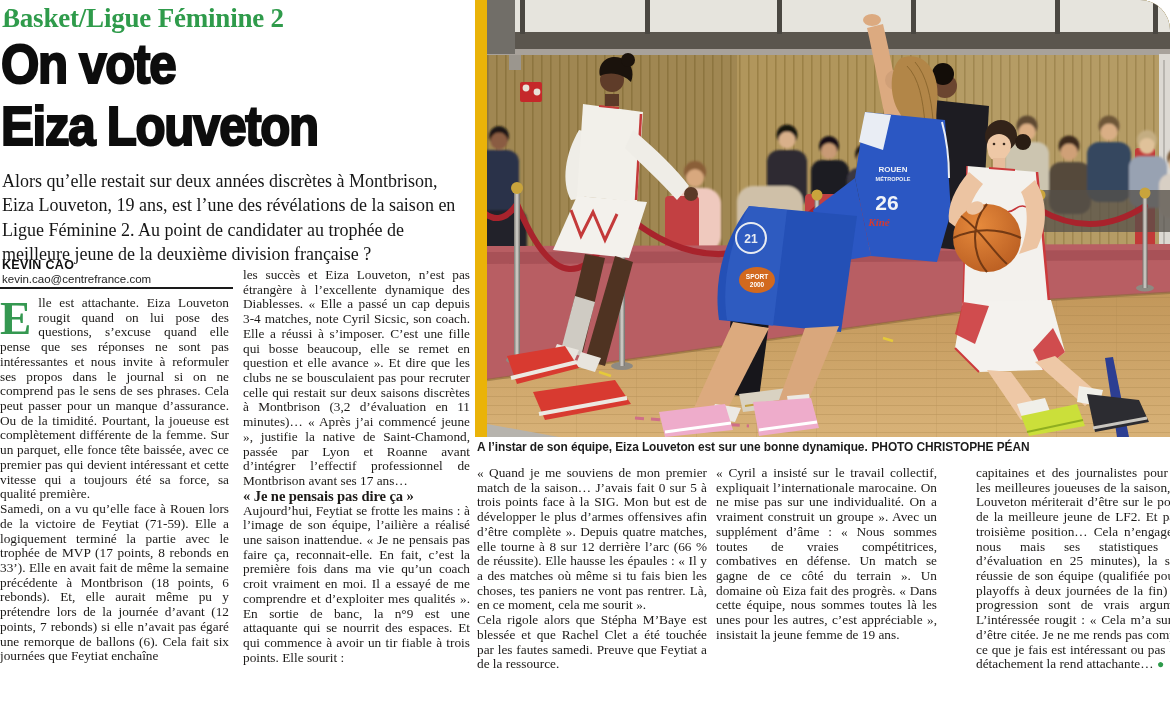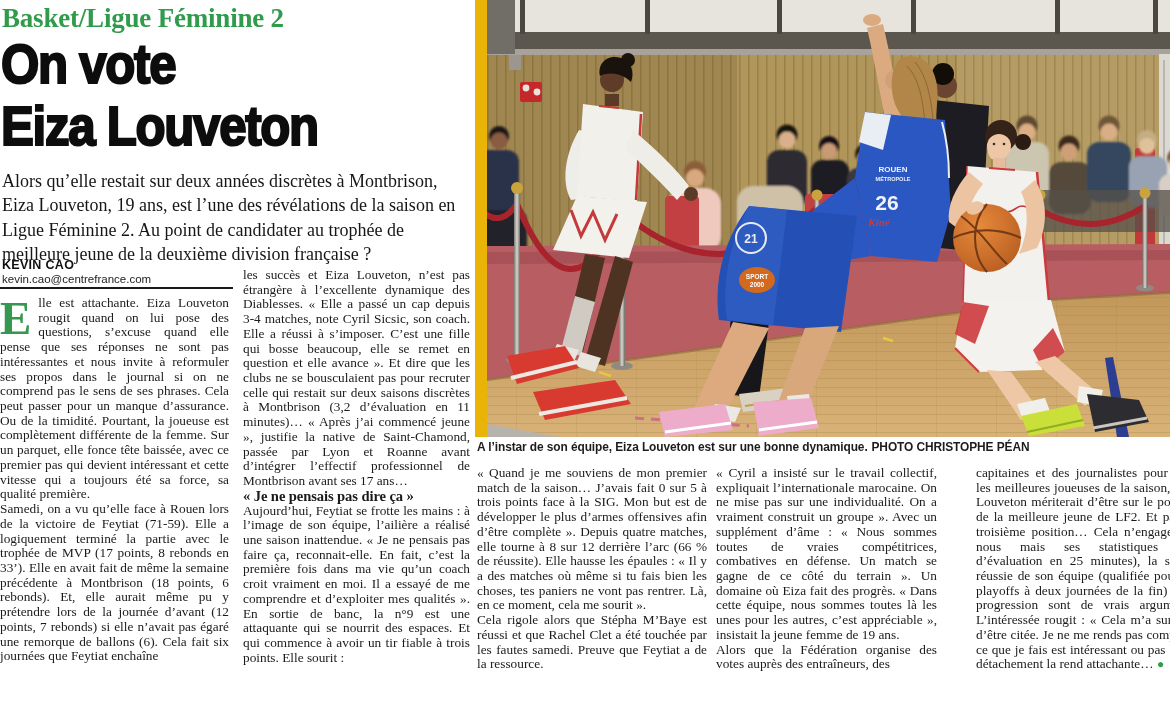--- a/index.html
+++ b/index.html
@@ -1,17 +1,17 @@
 <!DOCTYPE html>
 <html><head>
 <meta charset="utf-8">
 <style>
   html,body{margin:0;padding:0;background:#ffffff;}
   .page{position:relative;width:1170px;height:709px;background:#ffffff;overflow:hidden;
-        font-family:"Liberation Serif",serif;color:#1c1a18;}
+        font-family:"Liberation Serif",serif;color:#1c1a18;border-radius:30px;}
   .kicker{position:absolute;left:2px;top:3px;font-size:27px;font-weight:700;color:#2f9b4b;letter-spacing:-.2px;}
   .headline{position:absolute;left:1px;top:33px;font-family:"Liberation Sans",sans-serif;
             font-weight:700;font-size:56px;line-height:62px;color:#0d0d0d;letter-spacing:-1.5px;
             -webkit-text-stroke:2.2px #0d0d0d;transform:scaleX(.88);transform-origin:0 0;white-space:nowrap;}
   .lede{position:absolute;left:2px;top:169px;width:468px;font-size:18px;line-height:24.3px;color:#161616;}
   .byline{position:absolute;left:2px;top:258px;width:232px;font-family:"Liberation Sans",sans-serif;}
   .byline .name{font-weight:700;font-size:12.5px;letter-spacing:.3px;color:#101010;}
   .byline .email{font-size:11.5px;color:#1d1d1d;margin-top:1px;}
   .byline-rule{position:absolute;left:0;top:287px;width:233px;height:2px;background:#1a1a1a;}
   .col{position:absolute;font-size:13.3px;line-height:14.72px;text-align:justify;color:#1c1a18;overflow:hidden;}
@@ -325,25 +325,24 @@
         <path d="M600,394 L652,400 L662,422 L608,432 Z" fill="#2c2c31"></path>
           <path d="M606,428 L660,418" stroke="#c9c6bf" stroke-width="3"></path>
       </g>
     </svg>
   </div>
 
   <div class="caption"><span>A l’instar de son équipe, Eiza Louveton est sur une bonne dynamique.</span><span class="credit">PHOTO CHRISTOPHE PÉAN</span></div>
 
   <div class="col" id="col3">
     <p>« Quand je me souviens de mon premier match de la saison… J’avais fait 0 sur 5 à trois points face à la SIG. Mon but est de développer le plus d’armes offensives afin d’être complète ». Depuis quatre matches, elle tourne à 8 sur 12 derrière l’arc (66 % de réussite). Elle hausse les épaules : « Il y a des matches où même si tu fais bien les choses, tes paniers ne vont pas rentrer. Là, en ce moment, cela me sourit ».</p>
-    <p>Cela rigole alors que Stépha M’Baye est réussi et que Rachel Clet a été touchée par les fautes samedi. Preuve que Feytiat a de la ressource.</p>
+    <p>Cela rigole alors que Stépha M’Baye est blessée et que Rachel Clet a été touchée par les fautes samedi. Preuve que Feytiat a de la ressource.</p>
   </div>
 
   <div class="col" id="col4">
     <p>« Cyril a insisté sur le travail collectif, expliquait l’internationale marocaine. On ne mise pas sur une individualité. On a vraiment construit un groupe ». Avec un supplément d’âme : « Nous sommes toutes de vraies compétitrices, combatives en défense. Un match se gagne de ce côté du terrain ». Un domaine où Eiza fait des progrès. « Dans cette équipe, nous sommes toutes là les unes pour les autres, c’est appréciable », insistait la jeune femme de 19 ans.</p>
-    <p>Alors que la Fédération organise des votes auprès des entraîneurs, des</p>
   </div>
 
   <div class="col" id="col5">
     <p><span>capitaines et des journalistes pour élire les meilleures joueuses de la saison, Eiza Louveton mériterait d’être sur le podium de la meilleure jeune de LF2. Et pas en troisième position… Cela n’engage que nous mais ses statistiques (9,1 d’évaluation en 25 minutes), la saison réussie de son équipe (qualifiée pour les playoffs à deux journées de la fin) et sa progression sont de vrais arguments. L’intéressée rougit : « Cela m’a surprise d’être citée. Je ne me rends pas compte si ce que je fais est intéressant ou pas ». Ce détachement la rend attachante… </span><span class="endmark">●</span></p>
   </div>
 
 </div>
 
 </body></html>

